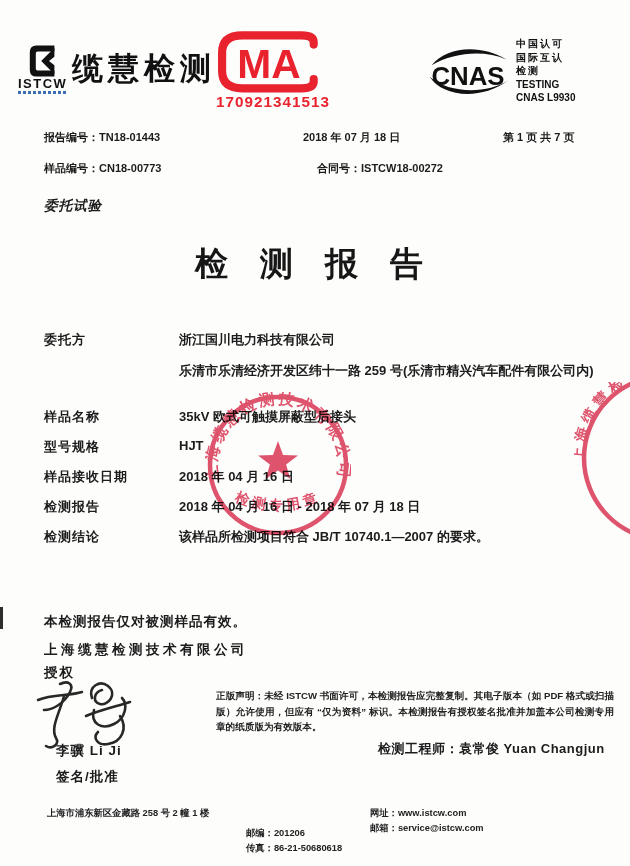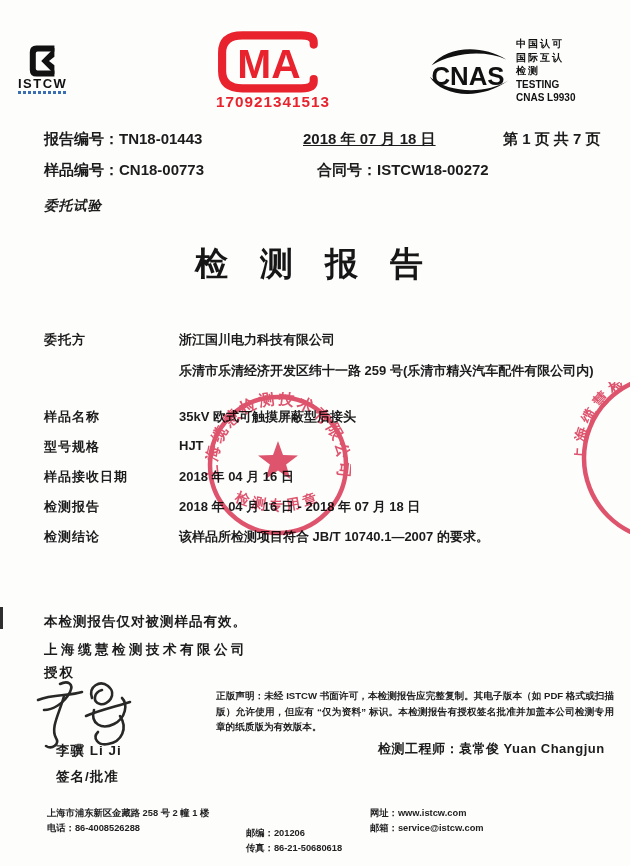--- a/index.html
+++ b/index.html
@@ -10,21 +10,21 @@
   }
   .abs { position:absolute; }
   
   .brand-name { font-size:31px; font-weight:900; letter-spacing:5px; color:#111; }
   .istcw-word { font-size:13px; font-weight:700; letter-spacing:1.5px; color:#111; }
   .tagline { width:50px; height:3px;
     background:repeating-linear-gradient(90deg,#3a6fb5 0 3px,transparent 3px 5px); }
   .cnas-lines div { font-size:10px; font-weight:700; line-height:13.5px; color:#111; }
   .cnas-lines .zh { letter-spacing:2px; }
   
-  .meta-row { font-size:15px; font-weight:700; white-space:nowrap; }
+  .meta-row { font-size:11px; font-weight:700; white-space:nowrap; }
   
   .doc-title { left:0; right:0; text-align:center; font-size:33px; font-weight:800;
     letter-spacing:32px; padding-left:20px; color:#161616; }
   
   .frow { left:0; width:100%; font-size:13px; font-weight:600; white-space:nowrap; }
   .frow .lbl { position:absolute; left:44px; letter-spacing:1px; }
   .frow .val { position:absolute; left:179px; }
   
   .bold-line { font-size:13.5px; font-weight:700; }
   .spread { letter-spacing:3.5px; }
@@ -43,20 +43,21 @@
 <div class="page">
 
   <div class="abs" style="left:26px; top:43px; width:40px; height:36px;">
     <svg width="40" height="36" viewBox="0 0 64 60">
       <path fill="#111" d="M46,4 L16,4 Q5,4 5,15 L5,45 Q5,56 16,56 L46,56 L46,46 L18,46 Q15,46 15,43 L15,17 Q15,14 18,14 L46,14 Z"></path>
       <path fill="#111" d="M24,30 L46,8 L46,23 L37,30 L46,37 L46,52 Z"></path>
     </svg>
   </div>
   <div class="abs istcw-word" style="left:18px; top:76px;">ISTCW</div>
   <div class="abs tagline" style="left:18px; top:91px;"></div>
+  <div class="abs brand-name" style="left:72px; top:48px;">缆慧检测</div>
 
   <div class="abs" style="left:216px; top:30px;">
     <svg width="114" height="80" viewBox="0 0 112 78">
       <path d="M96,14 L96,12 Q96,5 84,5 L26,5 Q6,5 6,22 L6,40 Q6,57 26,57 L84,57 Q96,57 96,50 L96,48" fill="none" stroke="#e8232e" stroke-width="8" stroke-linecap="round"></path>
       <text x="52" y="47" font-size="40" font-weight="bold" fill="#e8232e" text-anchor="middle" font-family="Liberation Sans, sans-serif">MA</text>
       <text x="56" y="75" font-size="15" font-weight="bold" fill="#e8232e" text-anchor="middle" letter-spacing="1" font-family="Liberation Sans, sans-serif">170921341513</text>
     </svg>
   </div>
 
 
@@ -74,21 +75,21 @@
     <div class="zh">中国认可</div>
     <div class="zh">国际互认</div>
     <div class="zh">检测</div>
     <div>TESTING</div>
     <div>CNAS L9930</div>
   </div>
 
   <div class="abs meta-row" style="left:44px; top:130px;">
     <span>报告编号：</span><span>TN18-01443</span>
   </div>
-  <div class="abs meta-row" style="left:303px; top:130px;text-decoration:underline;">2018 年 07 月 18 日</div>
+  <div class="abs meta-row" style="left:303px; top:130px;">2018 年 07 月 18 日</div>
   <div class="abs meta-row" style="left:503px; top:130px;">第 1 页 共 7 页</div>
 
   <div class="abs meta-row" style="left:44px; top:161px;">
     <span>样品编号：</span><span>CN18-00773</span>
   </div>
   <div class="abs meta-row" style="left:273px; top:161px;margin-left:44px;">
     <span>合同号：</span><span>ISTCW18-00272</span>
   </div>
 
   <div class="abs meta-row" style="left:44px; top:197px; font-size:13.5px; letter-spacing:1px;font-style:italic;">委托试验</div>
@@ -172,21 +173,20 @@
   <div class="abs bold-line" style="left:56px; top:768px; letter-spacing:1px;">签名/批准</div>
 
   <div class="abs disclaimer" style="left:216px; top:688px;">正版声明：未经 ISTCW 书面许可，本检测报告应完整复制。其电子版本（如 PDF 格式或扫描版）允许使用，但应有 “仅为资料” 标识。本检测报告有授权签名批准并加盖本公司检测专用章的纸质版为有效版本。</div>
 
   <div class="abs engineer" style="left:378px; top:740px;">
     <span>检测工程师：</span><span>袁常俊 Yuan Changjun</span>
   </div>
 
   <div class="abs footer-col" style="left:47px; top:806px;">
     <div>上海市浦东新区金藏路 258 号 2 幢 1 楼</div>
-    <div>电话：86-4008526288</div>
   </div>
   <div class="abs footer-col" style="left:246px; top:806px;margin-top:20px;">
     <div>邮编：201206</div>
     <div>传真：86-21-50680618</div>
   </div>
   <div class="abs footer-col" style="left:370px; top:806px;">
     <div>网址：www.istcw.com</div>
     <div>邮箱：service@istcw.com</div>
   </div>
 

